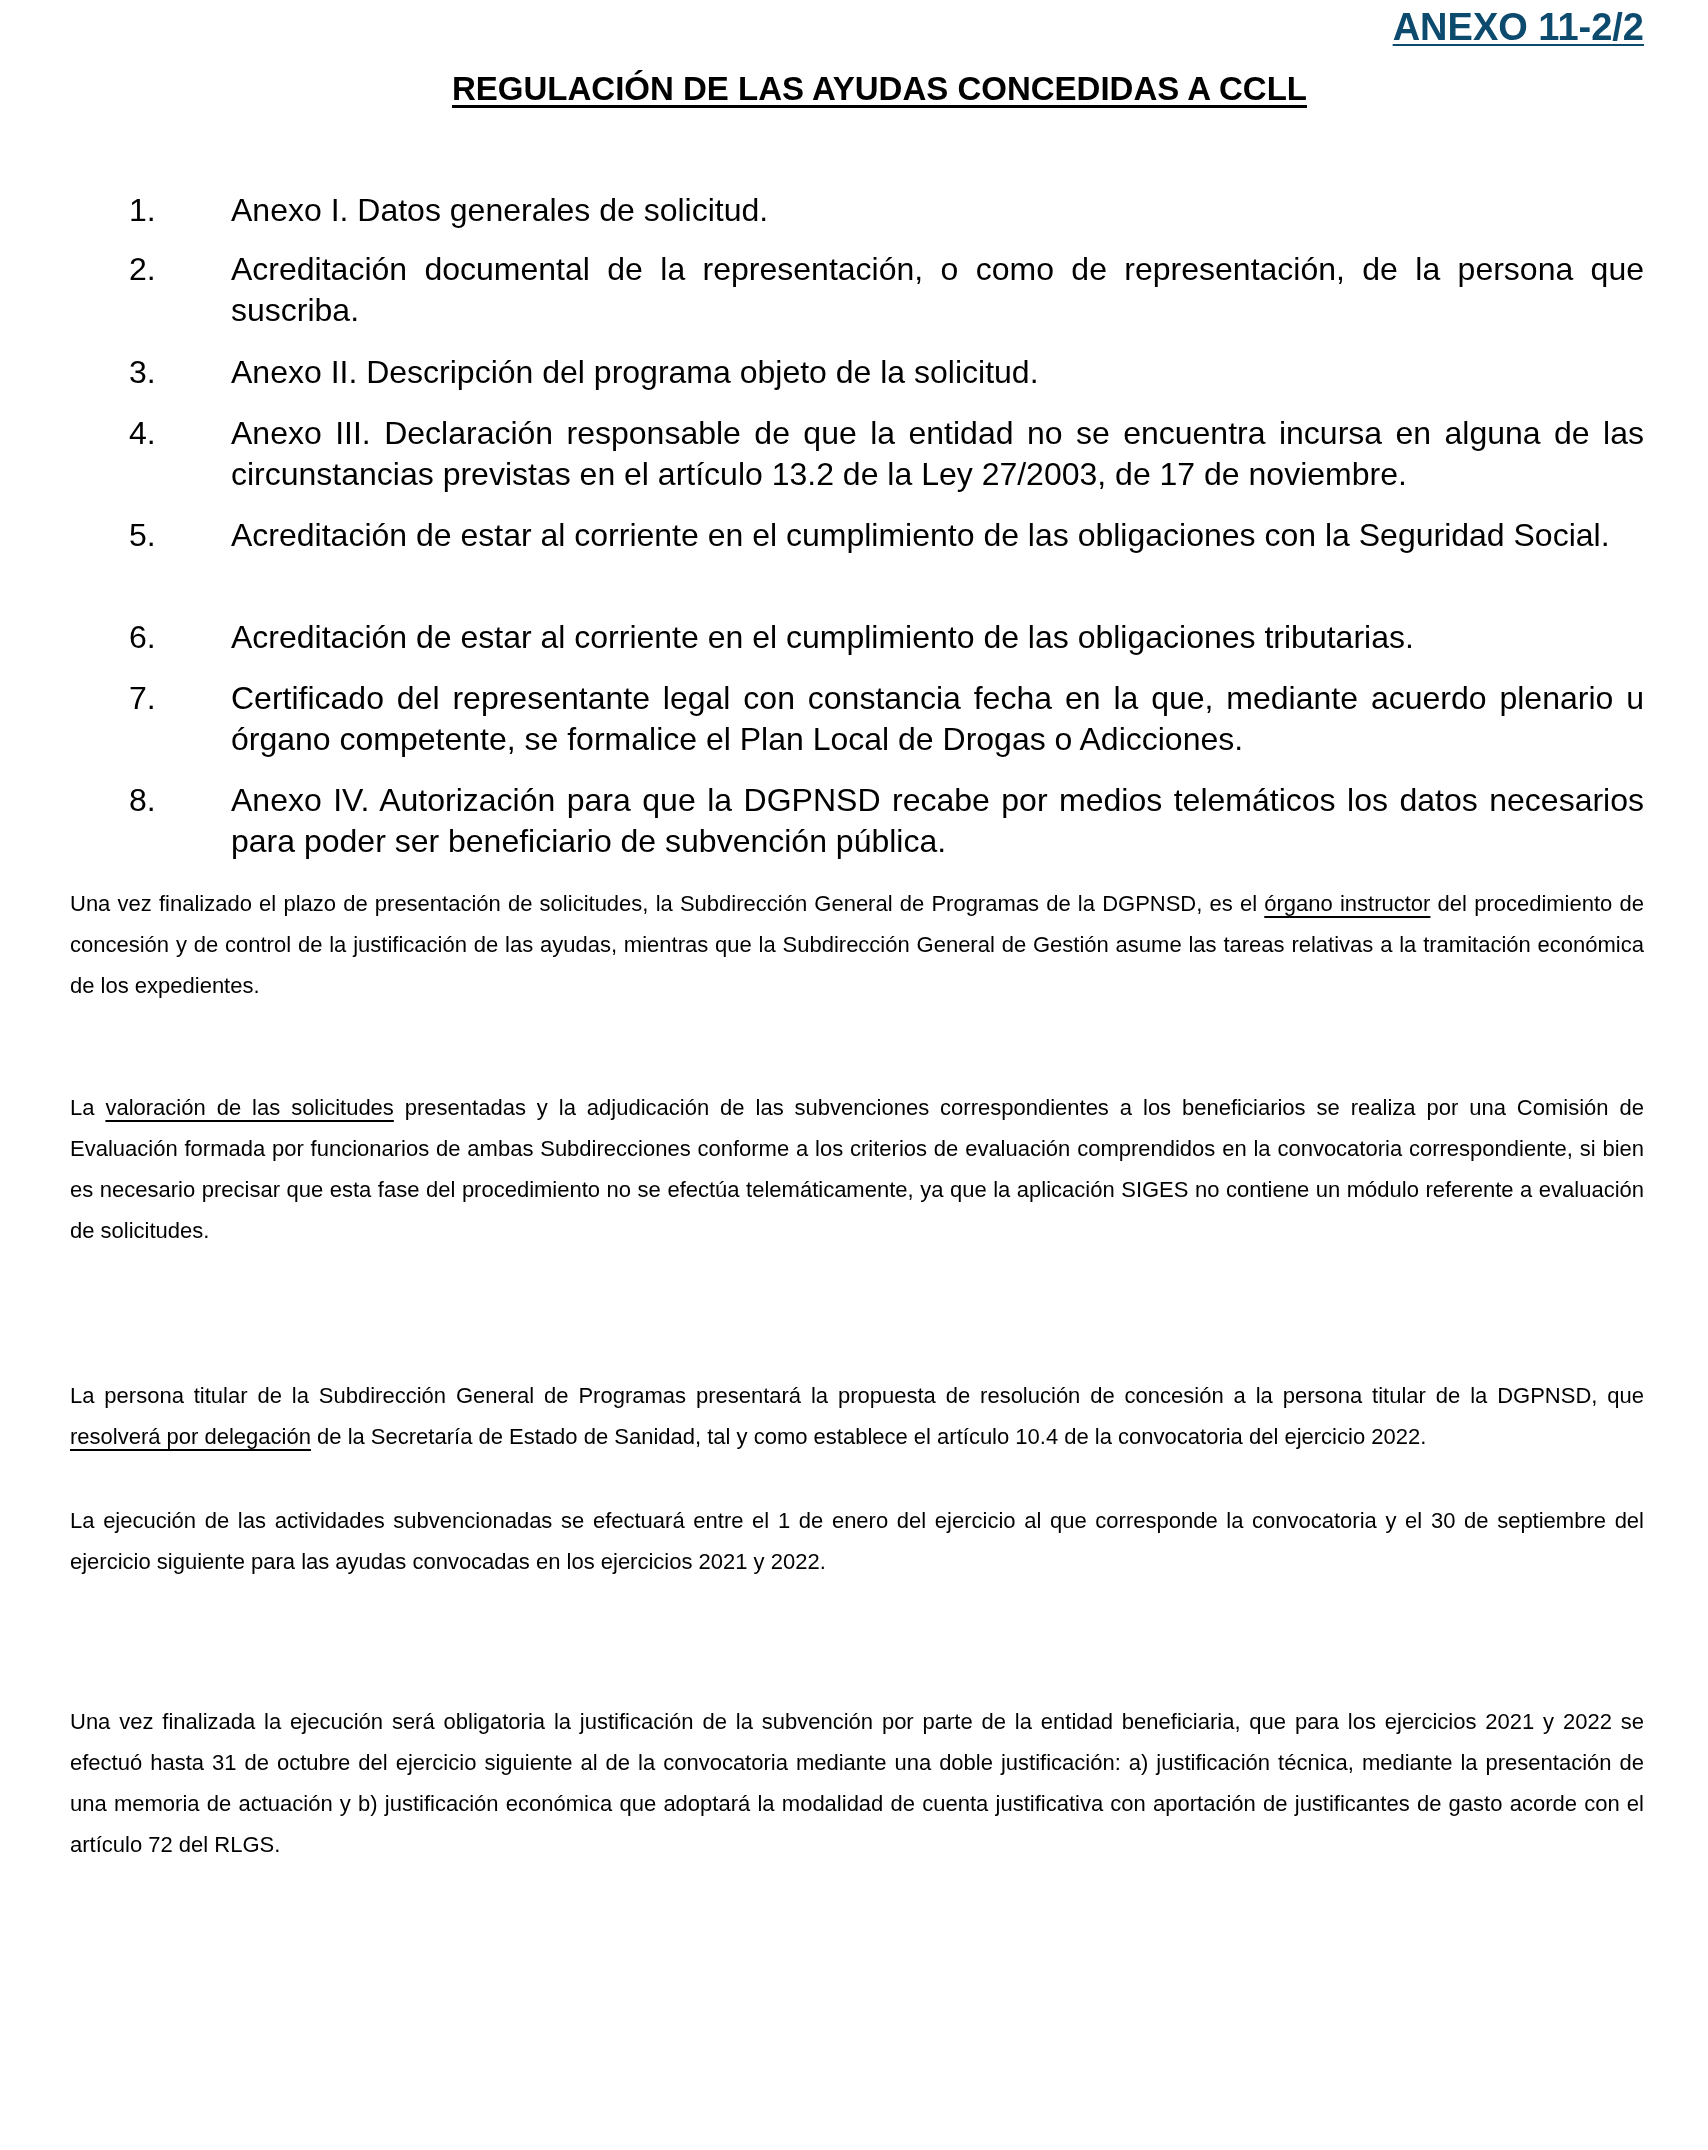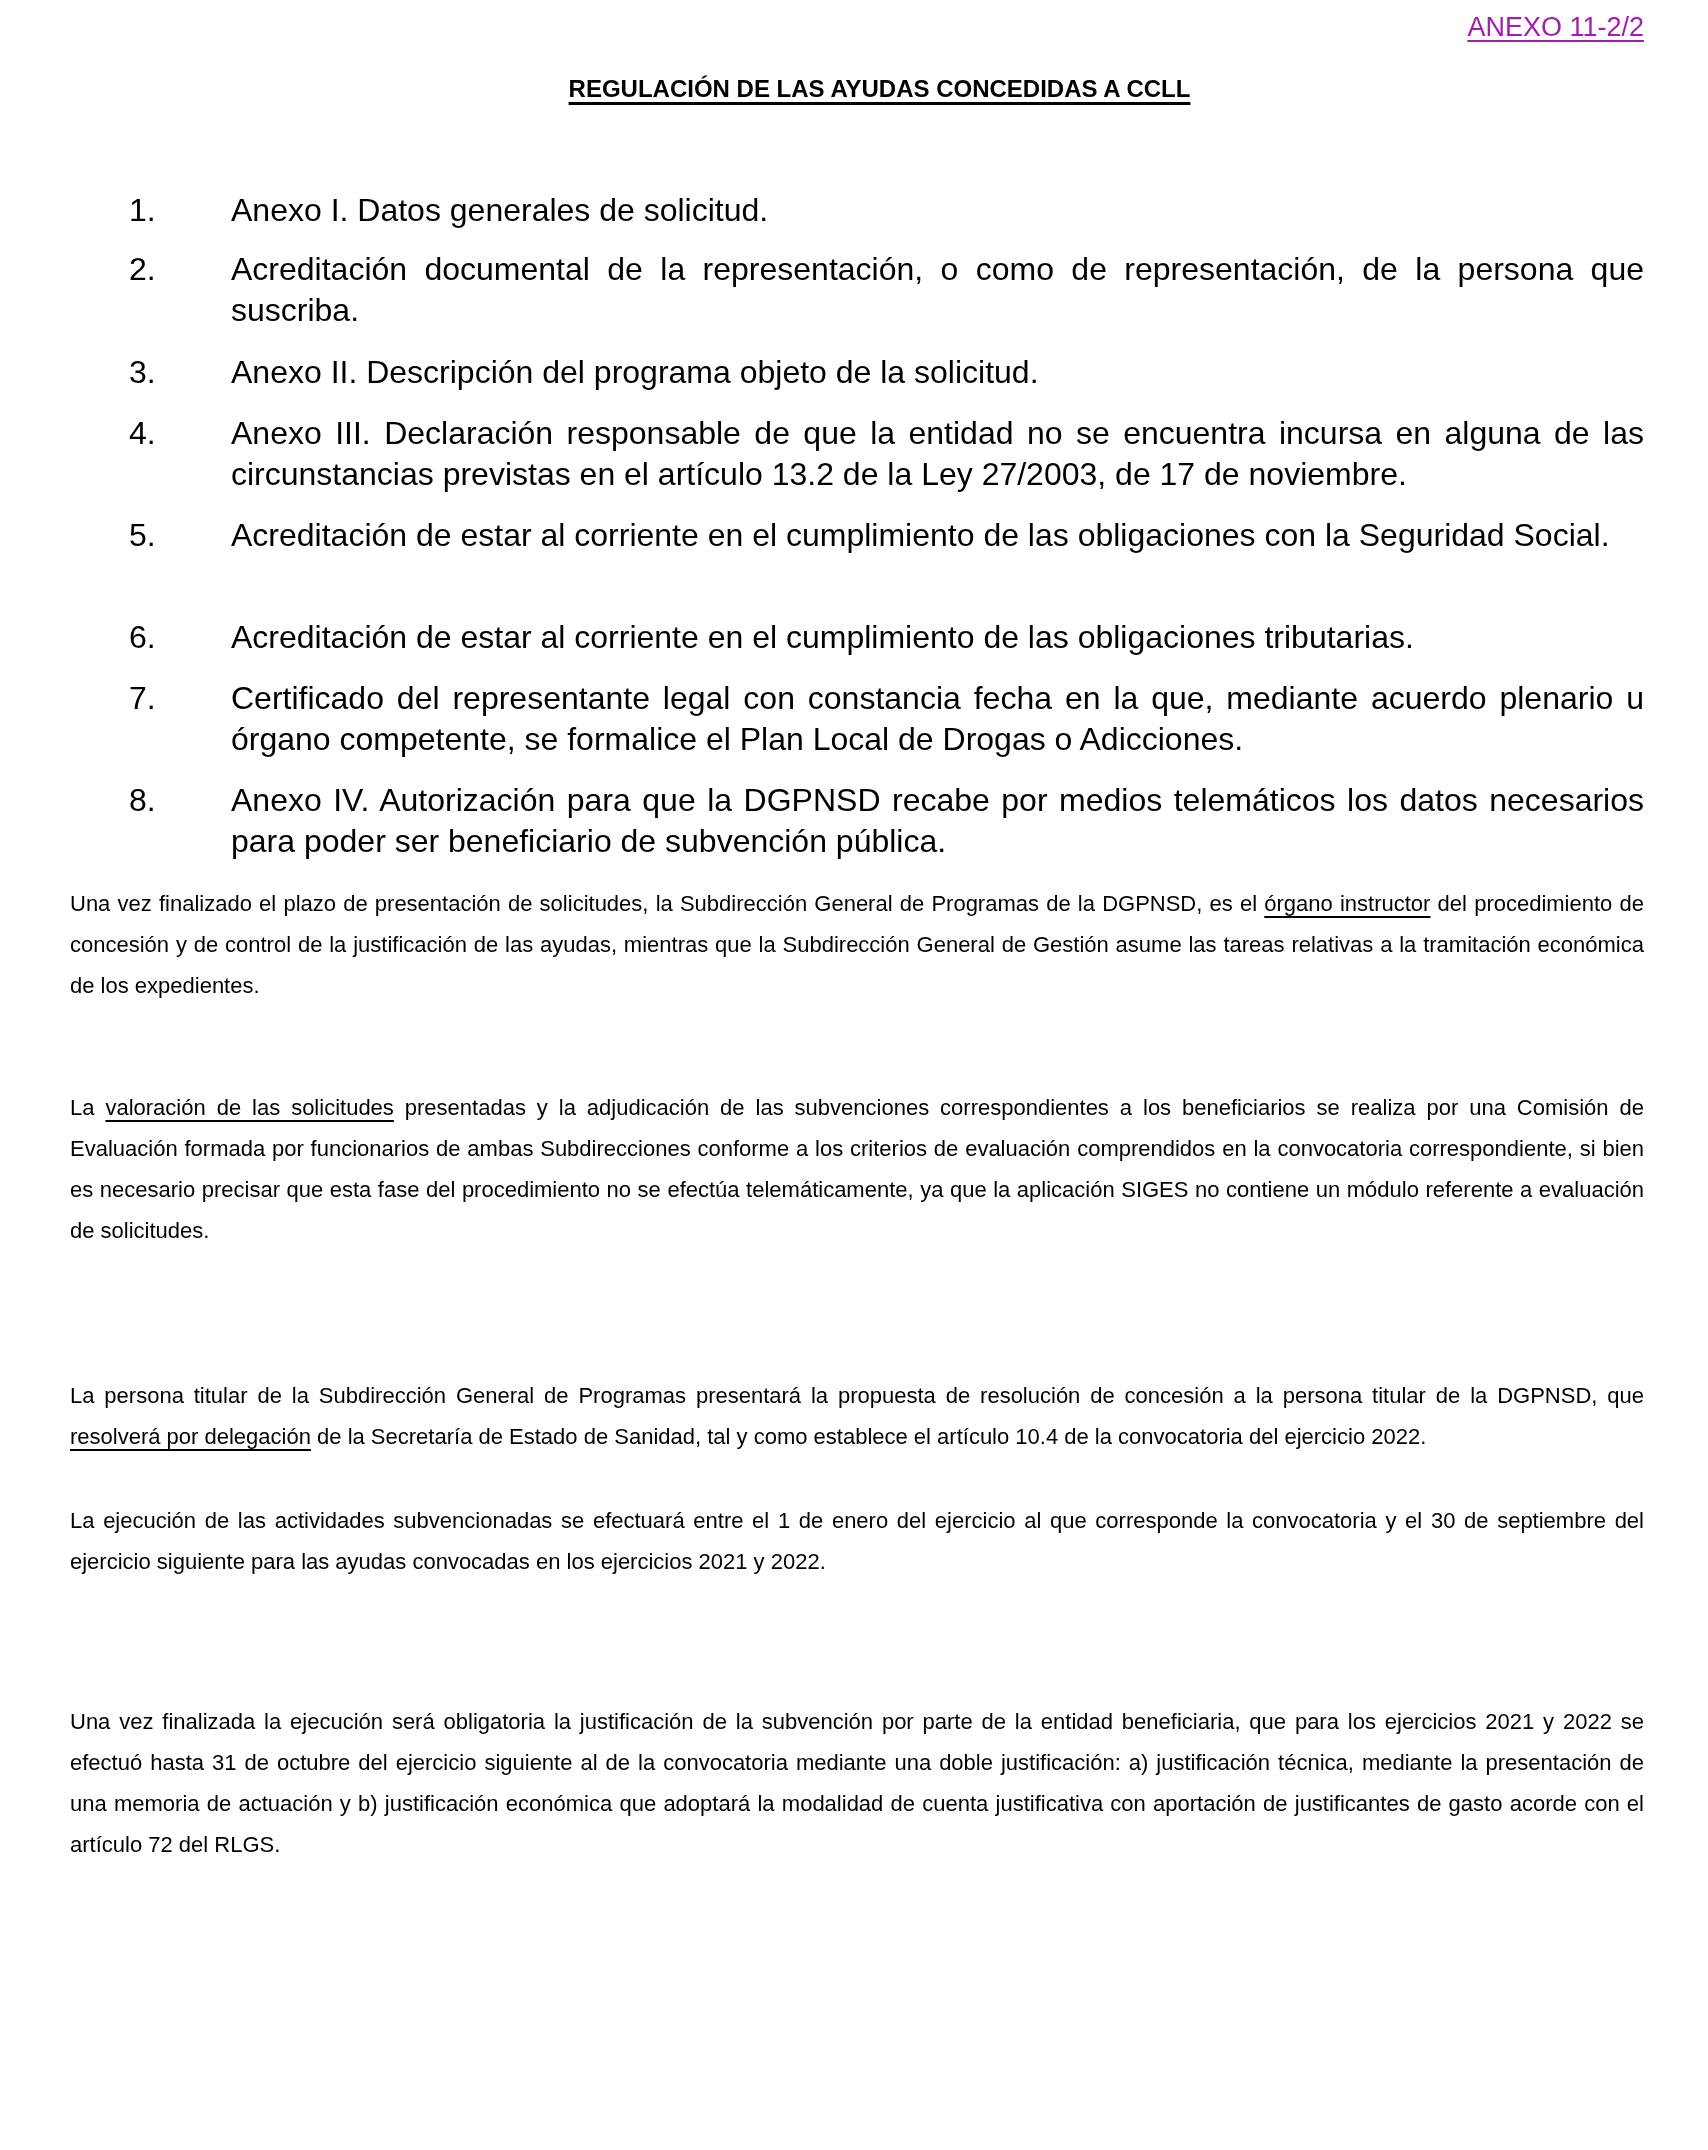--- a/index.html
+++ b/index.html
@@ -1,24 +1,24 @@
 <!DOCTYPE html>
 <html style="font-size:13px"><head>
 <meta charset="utf-8">
 <style>
   html, body { margin: 0; padding: 0; background: #ffffff; }
   body { width: 1709px; height: 2151px; position: relative; overflow: hidden;
          font-family: "Liberation Sans", sans-serif; color: #000000; }
-  .annex-label { position: absolute; top: 9.6px; right: 65px; font-weight: normal;
-                 font-size: 27px; line-height: 35px; color: #a21caf;
+  .annex-label { position: absolute; top: 9.6px; right: 65px; font-weight: bold;
+                 font-size: 38px; line-height: 35px; color: #0c4a6e;
                  text-decoration: underline; text-decoration-thickness: 2.4px;
                  text-underline-offset: 4px; }
   .doc-title { position: absolute; top: 69px; left: 0; width: 1709px; padding-left: 50px;
                box-sizing: border-box; text-align: center; font-weight: bold;
-               font-size: 24px; line-height: 40px;
+               font-size: 33px; line-height: 40px;
                text-decoration: underline; text-decoration-thickness: 3.2px;
                text-underline-offset: 4.8px; }
   .req-list { position: absolute; top: 190px; left: 0; width: 1709px; margin: 0; padding: 0; list-style: none; }
   .req-item { position: absolute; left: 129px; width: 1515px; display: flex;
               font-size: 32px; line-height: 41px; }
   .req-num { width: 58px; flex: none; }
   .req-text { flex: 1; text-align: justify; margin-left: 44px; }
   .para { position: absolute; left: 70px; width: 1574px; font-size: 22px; line-height: 41px;
           text-align: justify; margin: 0; }
   .u { text-decoration: underline; text-decoration-thickness: 2.4px; text-underline-offset: 4.8px; }

